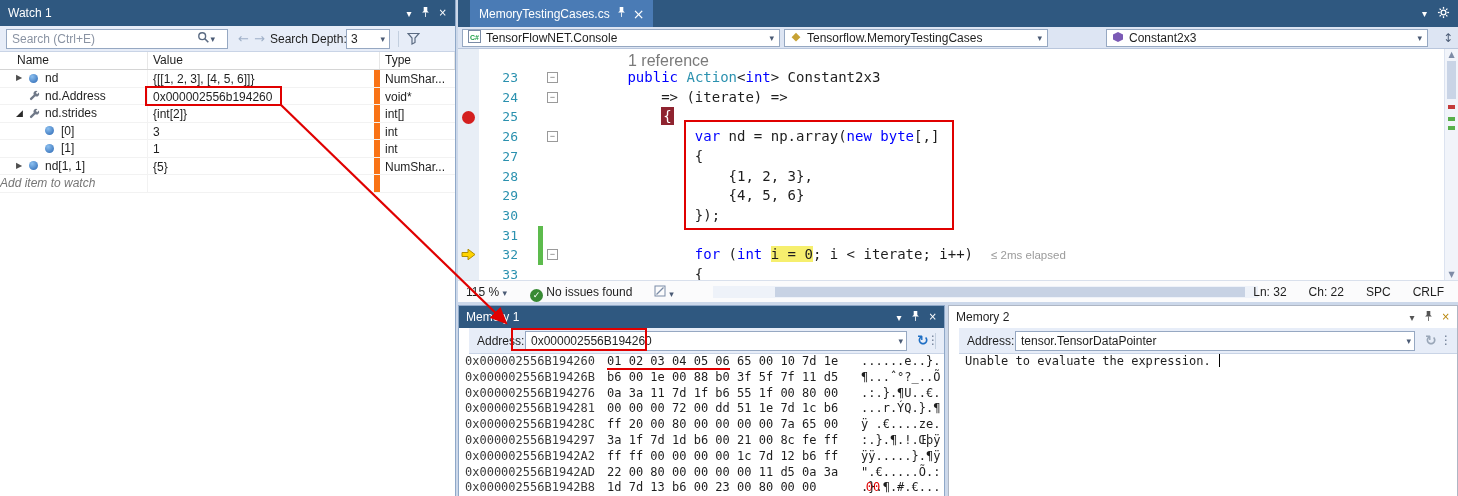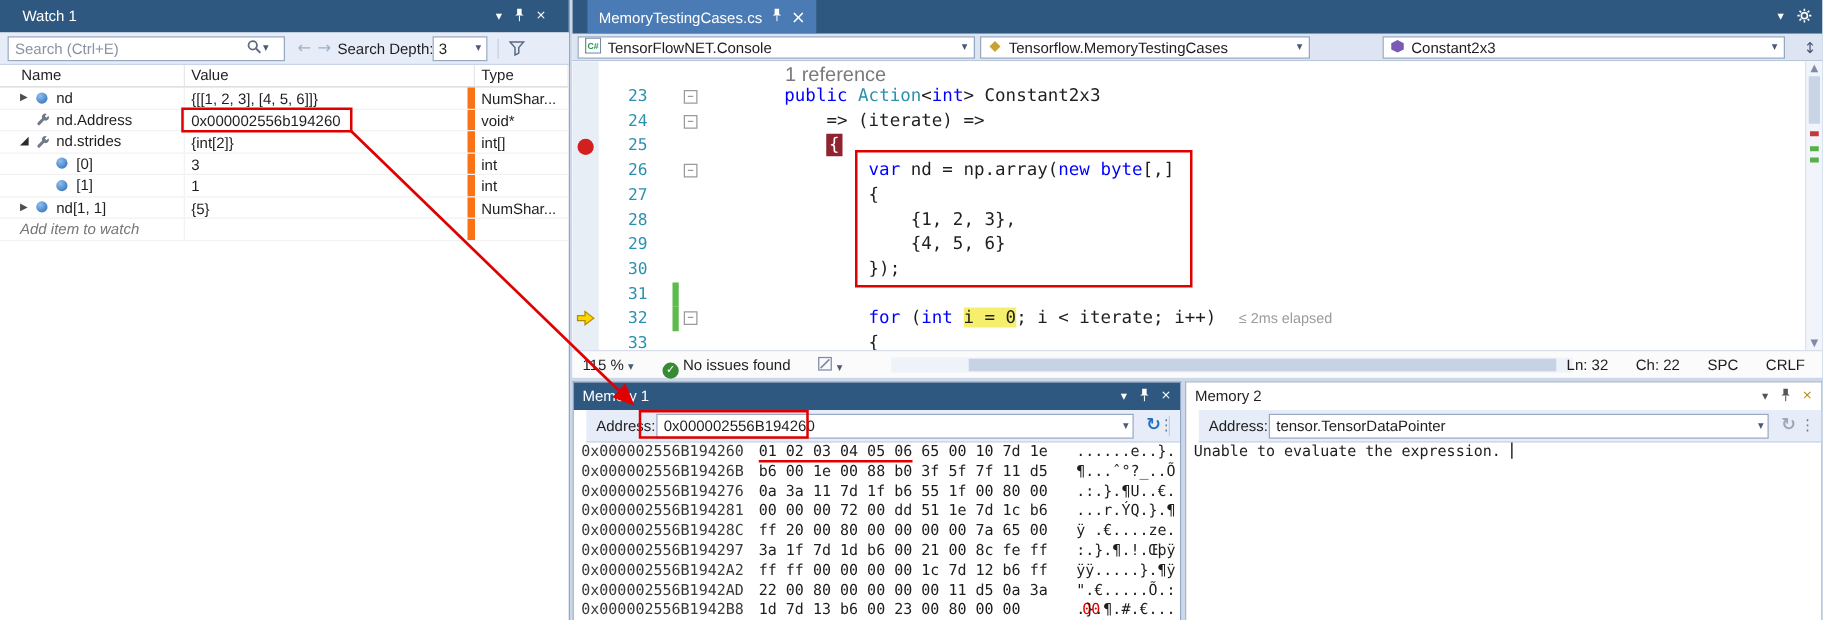--- a/index.html
+++ b/index.html
@@ -2,21 +2,21 @@
 <html><head>
 <meta charset="utf-8">
 <style>
   *{margin:0;padding:0;box-sizing:border-box;}
   body{font-family:"Liberation Sans",sans-serif;background:#CCD8EA;}
   .stage{position:relative;width:1458px;height:496px;background:#CCD8EA;overflow:hidden;font-size:12px;color:#1e1e1e;}
   .glyph{font-family:"DejaVu Sans",sans-serif;}
   .panel{position:absolute;}
 
   
-  .tw-header{height:26px;display:flex;align-items:center;padding:0 18px;}
+  .tw-header{height:26px;display:flex;align-items:center;padding:0 8px;}
   .tw-header.blue{background:#2F5880;color:#fff;}
   .hdr-title{flex:1;font-size:12px;}
   .hdr-icons{display:flex;align-items:center;gap:9px;}
   .hdr-icons .glyph{font-size:10px;cursor:default;}
   .close-x{font-size:14px;line-height:12px;}
 
   
   .watch{left:0;top:0;width:456px;height:496px;background:#fff;border-right:1px solid #8FA8C8;}
   .watch-toolbar{position:relative;height:26px;background:#E7EDF8;border-bottom:1px solid #C9D4E6;}
   .searchbox{position:absolute;left:6px;top:3px;width:222px;height:20px;background:#fff;border:1px solid #96A8C2;display:flex;align-items:center;padding-right:12px;}
@@ -96,21 +96,21 @@
   .addr-combo{position:absolute;top:3px;height:20px;background:#fff;border:1px solid #96A8C2;display:flex;align-items:center;padding-right:3px;}
   .addr-combo input{flex:1;border:0;outline:0;font:12px "Liberation Sans",sans-serif;padding:0 5px;color:#1e1e1e;background:transparent;min-width:0;}
   .refresh{position:absolute;top:4px;font-size:14px;font-weight:bold;}
   .overflow-dots{position:absolute;right:5px;top:5px;color:#6B7A92;font-size:12px;}
   #mem-rows{position:absolute;top:48px;left:6px;right:0;font:12px "DejaVu Sans Mono",monospace;}
   .m-row{display:flex;height:15.8px;line-height:15.8px;white-space:pre;}
   .m-addr{width:142px;color:#3A3A3A;}
   .m-bytes{width:254px;}
   .m-underline{border-bottom:2px solid #E00000;}
   .m-red{color:#E00000;margin-left:42px;}
-  .mem2-content{position:absolute;top:48px;left:6px;right:4px;font:12px "DejaVu Sans Mono",monospace;}
+  .mem2-content{position:absolute;top:48px;left:16px;right:4px;font:12px "DejaVu Sans Mono",monospace;}
   .caret{display:inline-block;width:1px;height:13px;background:#000;margin-left:8px;vertical-align:-2px;}
 
   
   .anno{position:absolute;border:2px solid #E00000;z-index:40;pointer-events:none;background:transparent;}
   #annoWatch{left:145px;top:86px;width:137px;height:20px;}
   #annoCode{left:684px;top:120px;width:270px;height:110px;}
   #annoMem{left:511px;top:328px;width:136px;height:23px;}
   .arrow-overlay{position:absolute;left:0;top:0;z-index:39;pointer-events:none;}
 </style>
 </head>
@@ -221,21 +221,21 @@
             <span class="w-ex">▶</span>
             <span class="w-ic">
               <span class="ball"></span>
             </span>
             <span class="w-lbl">nd[1, 1]</span>
           </div>
           <div class="w-cell w-val"><span>{5}</span></div>
           <div class="w-cell w-typ"><span>NumShar...</span></div>
         </div>
         <div class="w-row ghost">
-          <div class="w-cell w-name" style="padding-left: 16px;">
+          <div class="w-cell w-name" style="padding-left: 0;">
             <span class="w-lbl">Add item to watch</span>
           </div>
           <div class="w-cell w-val"><span></span></div>
           <div class="w-cell w-typ"><span></span></div>
         </div>
       </div>
   </div>
 
   <div class="panel editor">
     <div class="tabbar">

